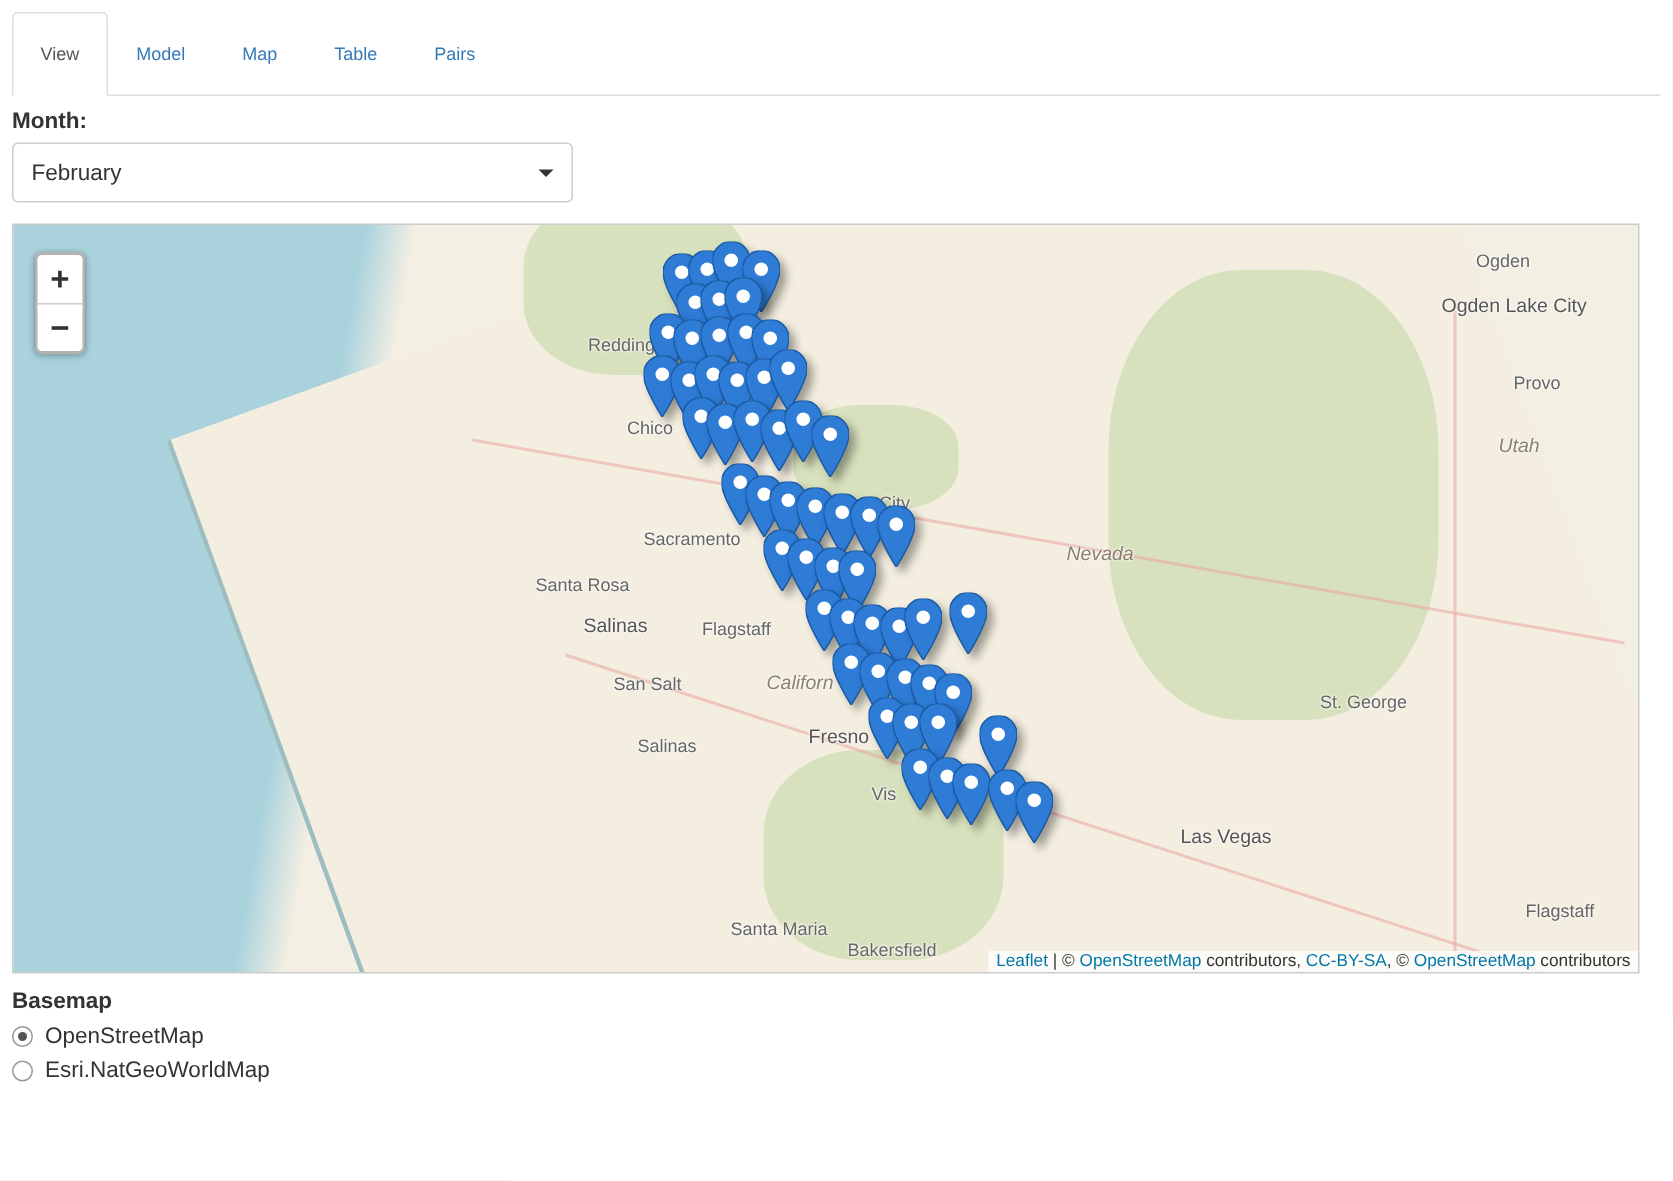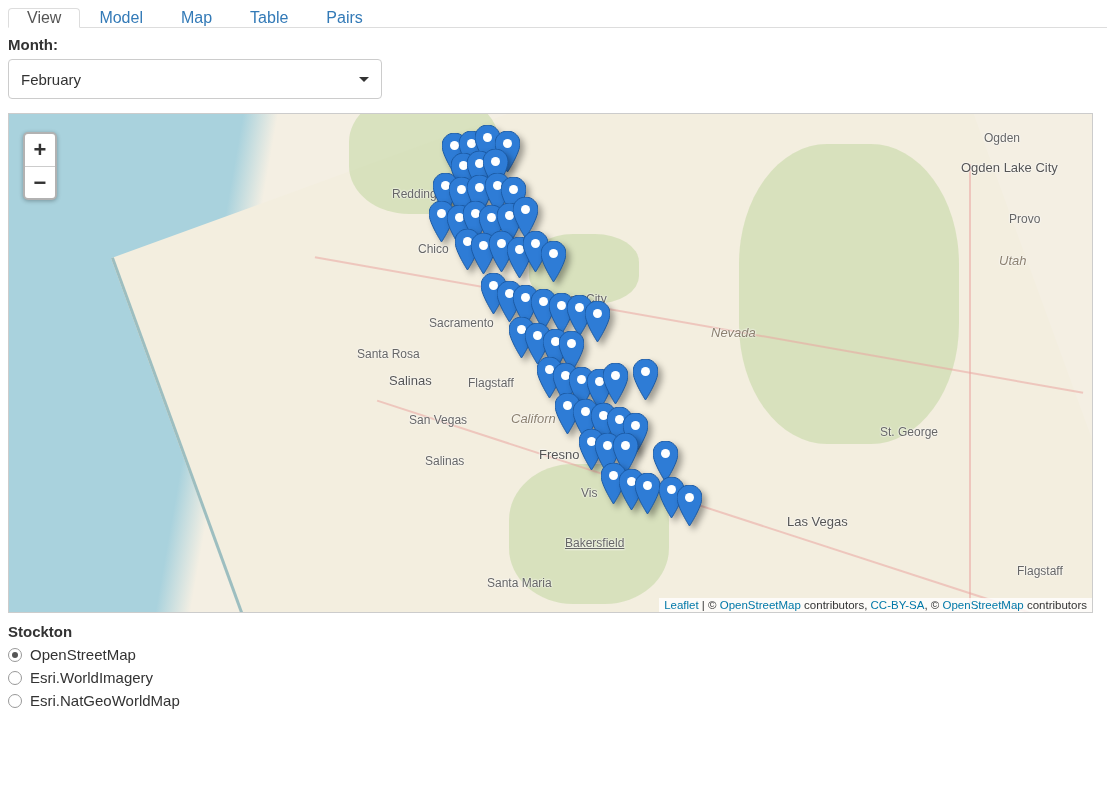--- a/index.html
+++ b/index.html
@@ -11,22 +11,22 @@
     color: #333;
     background: #fff;
     width: 1115px;
   }
   .tabs {
     display: flex;
     border-bottom: 1px solid #ddd;
     margin-bottom: 8px;
   }
   .tab {
-    padding: 0 18px;
-    font-size: 16px;
+    padding: 20px 18px;
+    font-size: 12px;
     color: #337ab7;
     cursor: pointer;
     border: 1px solid transparent;
     border-bottom: none;
     margin-bottom: -1px;
     border-top-left-radius: 4px;
     border-top-right-radius: 4px;
   }
   .tab.active {
     color: #555;
@@ -218,26 +218,26 @@
   </div>
 
   <div id="map-labels">
       <div class="map-label" style="left: 383px; top: 73px;">Redding</div>
       <div class="map-label" style="left: 409px; top: 128px; text-align: right;">Chico</div>
       <div class="map-label" style="left: 420px; top: 202px;">Sacramento</div>
       <div class="map-label" style="left: 535px; top: 178px;">Carson City</div>
       <div class="map-label" style="left: 348px; top: 233px;">Santa Rosa</div>
       <div class="map-label big" style="left: 380px; top: 259px;">Salinas</div>
       <div class="map-label" style="left: 459px; top: 262px;">Flagstaff</div>
-      <div class="map-label" style="left: 400px; top: 299px;">San Vegas</div>
+      <div class="map-label" style="left: 400px; top: 299px;">San Salt</div>
       <div class="map-label state" style="left: 502px; top: 297px;">Californ</div>
       <div class="map-label" style="left: 416px; top: 340px;">Salinas</div>
       <div class="map-label big" style="left: 530px; top: 333px;">Fresno</div>
       <div class="map-label" style="left: 572px; top: 372px;">Vis</div>
-      <div class="map-label" style="left: 556px; top: 422px; text-decoration: underline;">Bakersfield</div>
+      <div class="map-label" style="left: 556px; top: 476px;">Bakersfield</div>
       <div class="map-label" style="left: 478px; top: 462px;">Santa Maria</div>
       <div class="map-label state" style="left: 702px; top: 211px;">Nevada</div>
       <div class="map-label big" style="left: 778px; top: 400px;">Las Vegas</div>
       <div class="map-label" style="left: 871px; top: 311px;">St. George</div>
       <div class="map-label state" style="left: 990px; top: 139px;">Utah</div>
       <div class="map-label" style="left: 1000px; top: 98px;">Provo</div>
       <div class="map-label big" style="left: 952px; top: 46px;">Ogden Lake City</div>
       <div class="map-label" style="left: 975px; top: 17px;">Ogden</div>
       <div class="map-label" style="left: 1008px; top: 450px;">Flagstaff</div>
     </div>
@@ -573,27 +573,23 @@
   <circle cx="12.5" cy="12.5" r="4.5" fill="#fff"></circle>
 </svg>
       </div>
     </div>
 
   <div class="attribution">
     <a>Leaflet</a><span> | © </span><a>OpenStreetMap</a><span> contributors, </span><a>CC-BY-SA</a><span>, © </span><a>OpenStreetMap</a><span> contributors</span>
   </div>
 </div>
 
-<div class="section-title">Stockton</div>
+<div class="section-title">Basemap</div>
 <div id="basemap-options">
     <div class="radio-row">
       <span class="radio checked"></span>
       <span>OpenStreetMap</span>
     </div>
     <div class="radio-row">
       <span class="radio"></span>
-      <span>Esri.WorldImagery</span>
-    </div>
-    <div class="radio-row">
-      <span class="radio"></span>
       <span>Esri.NatGeoWorldMap</span>
     </div>
   </div>
 
 </body></html>

